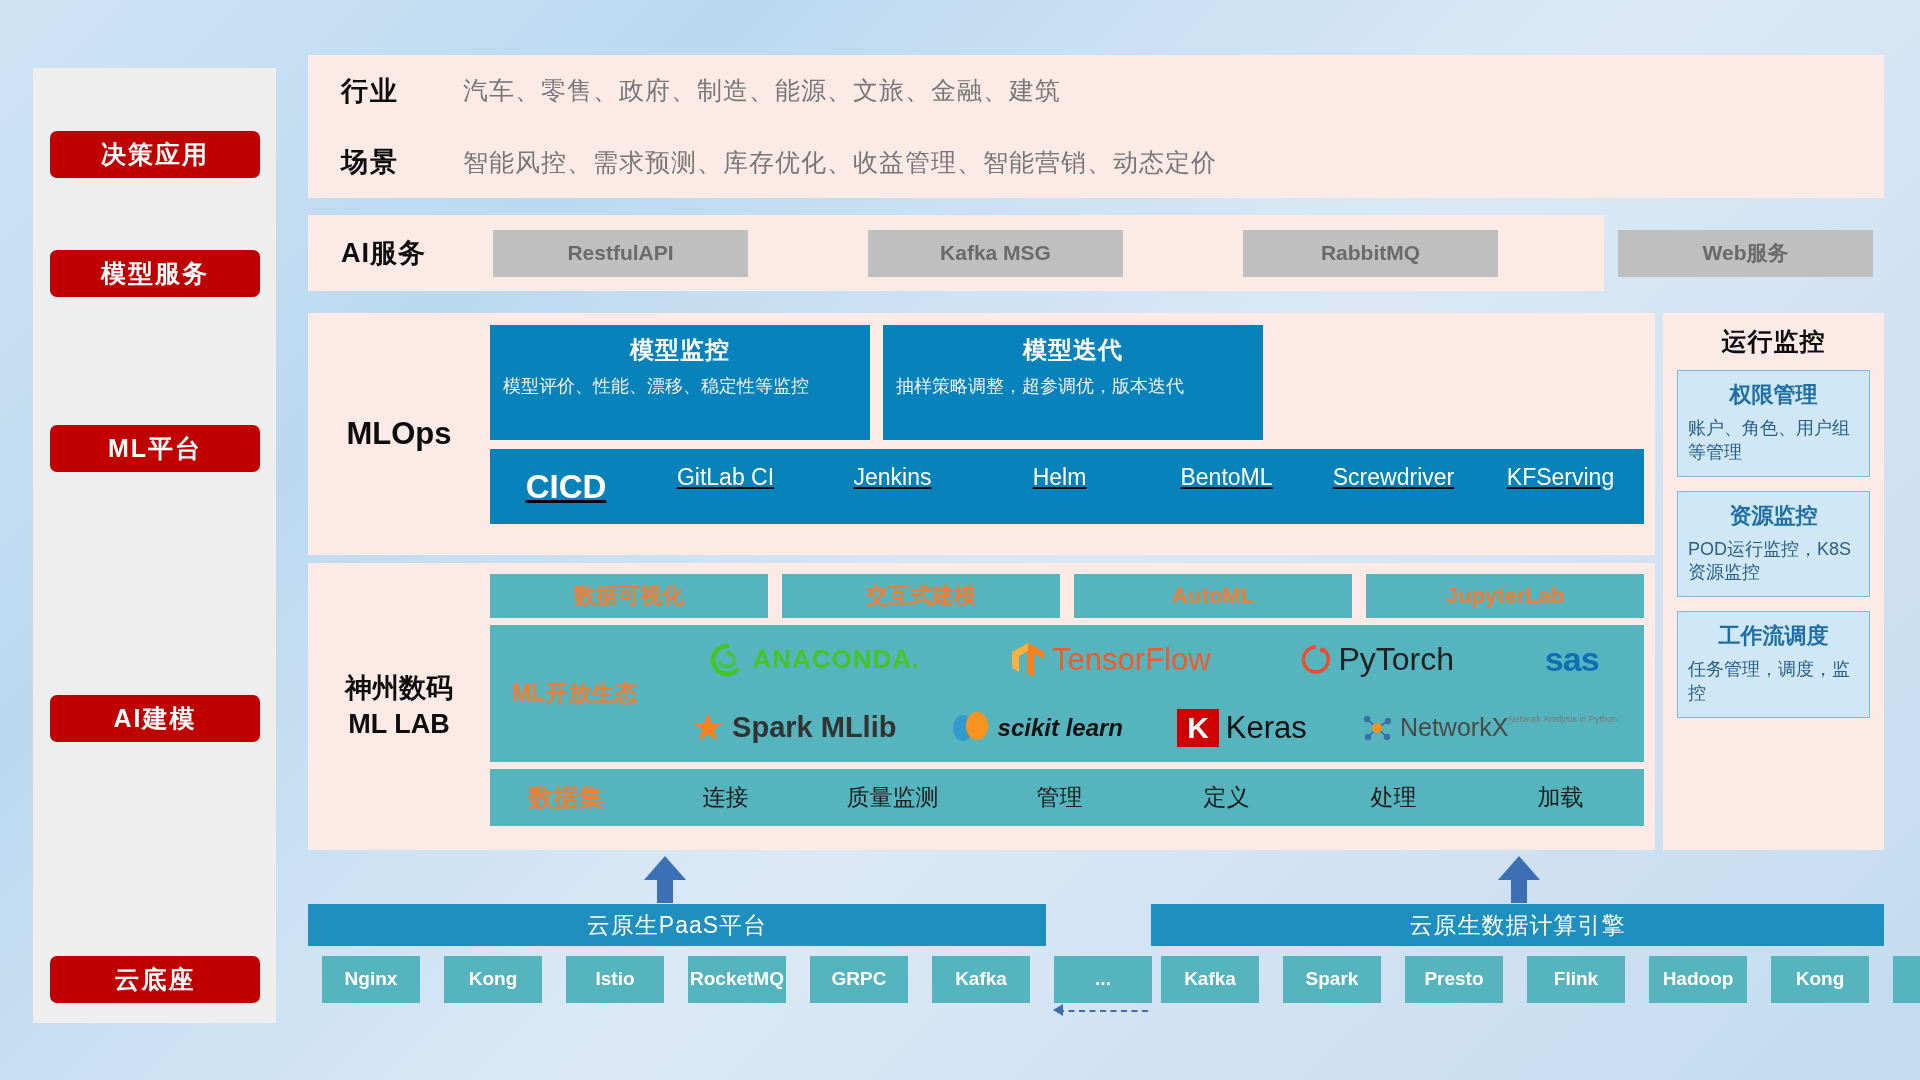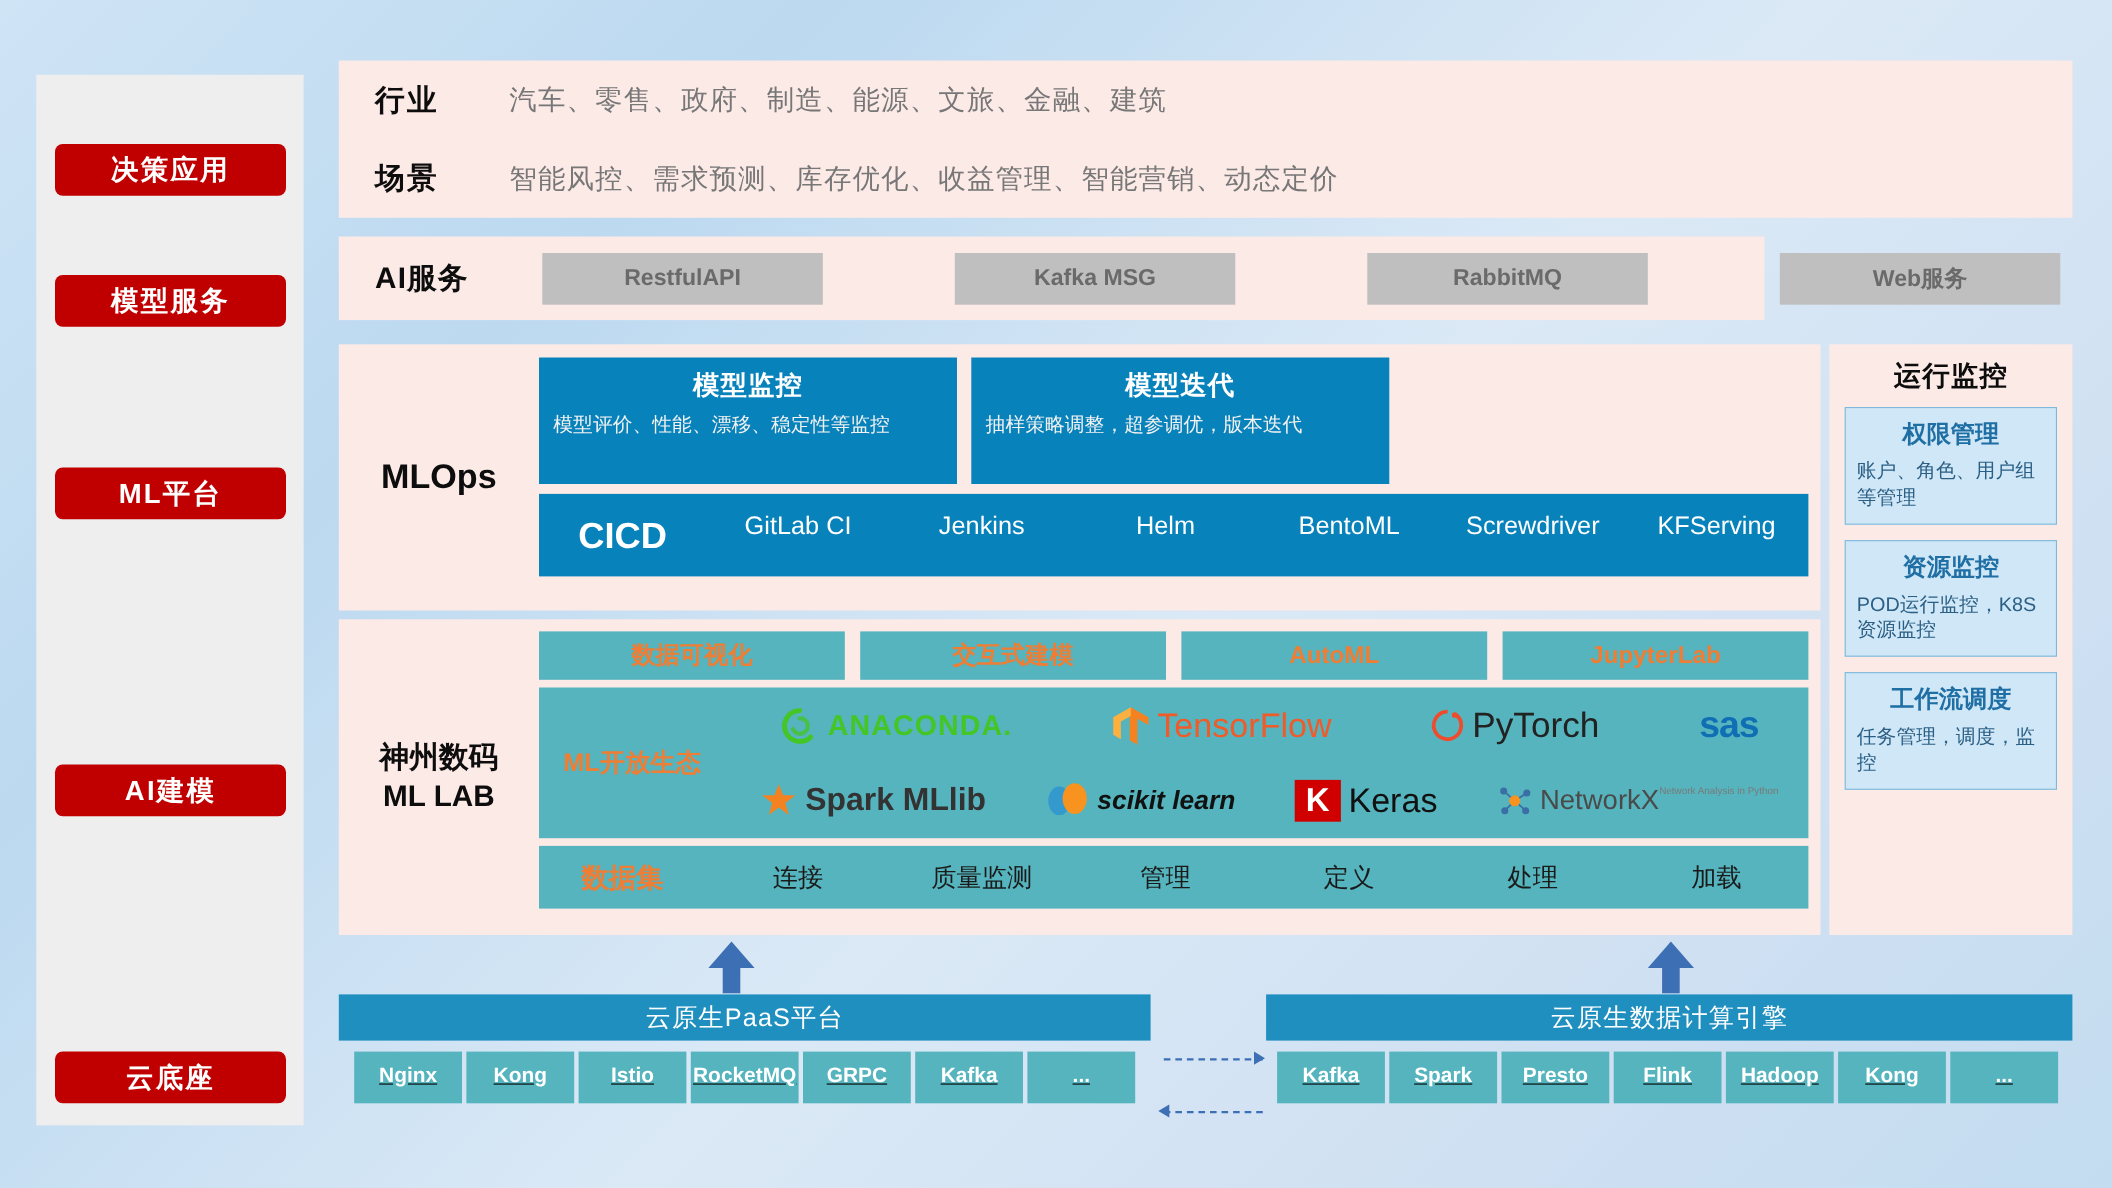--- a/index.html
+++ b/index.html
@@ -83,20 +83,21 @@
   }
   .mlops-card-title { font-size: 24px; font-weight: bold; text-align: center; letter-spacing: 1px; }
   .mlops-card-desc { font-size: 18px; line-height: 1.32; margin-top: 9px; color: #f2f2f2; }
   .cicd-bar {
     margin-top: 9px;
     background: #0882bb;
     height: 75px;
     display: flex;
     align-items: center;
     overflow: hidden;
+    text-decoration: underline;
   }
   .cicd-title { width: 152px; flex: 0 0 152px; text-align: center; color:#fff; font-size: 33px; font-weight: bold; }
   .cicd-items { flex: 1; display: flex; align-items: flex-start; height: 75px; padding-top: 14px;}
   .cicd-item {
     flex: 1;
     color: #ffffff;
     font-size: 23px;
     text-align: center;
     line-height: 1.22;
     padding: 0 4px;
@@ -162,21 +163,21 @@
     height: 42px;
     background: #1f8fbf;
     color: #ffffff;
     font-size: 23px;
     display: flex; align-items: center; justify-content: center;
     letter-spacing: 1px;
   }
   #cf-paas { left: 308px; top: 904px; width: 738px; }
   #cf-data { left: 1151px; top: 904px; width: 733px; }
 
-  .cf-chips { position: absolute; top: 956px; display: flex; gap: 4px; text-decoration: underline; }
+  .cf-chips { position: absolute; top: 956px; display: flex; gap: 24px; }
   #cf-chips-left { left: 322px; }
   #cf-chips-right { left: 1161px; }
   .cf-chip {
     background: #55b4bd;
     color: #ffffff;
     font-size: 19px; font-weight: bold;
     height: 47px;
     padding: 0 10px;
     display: flex; align-items: center; justify-content: center;
     text-align: center;

